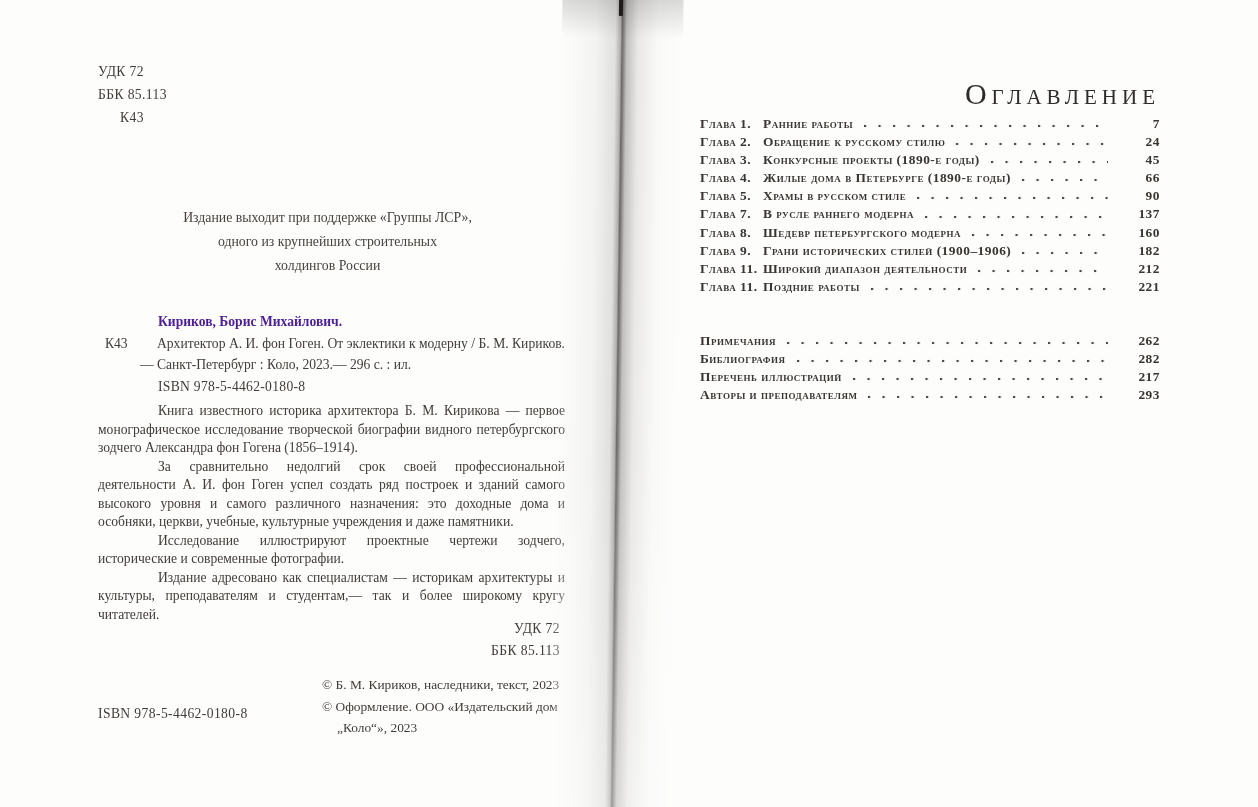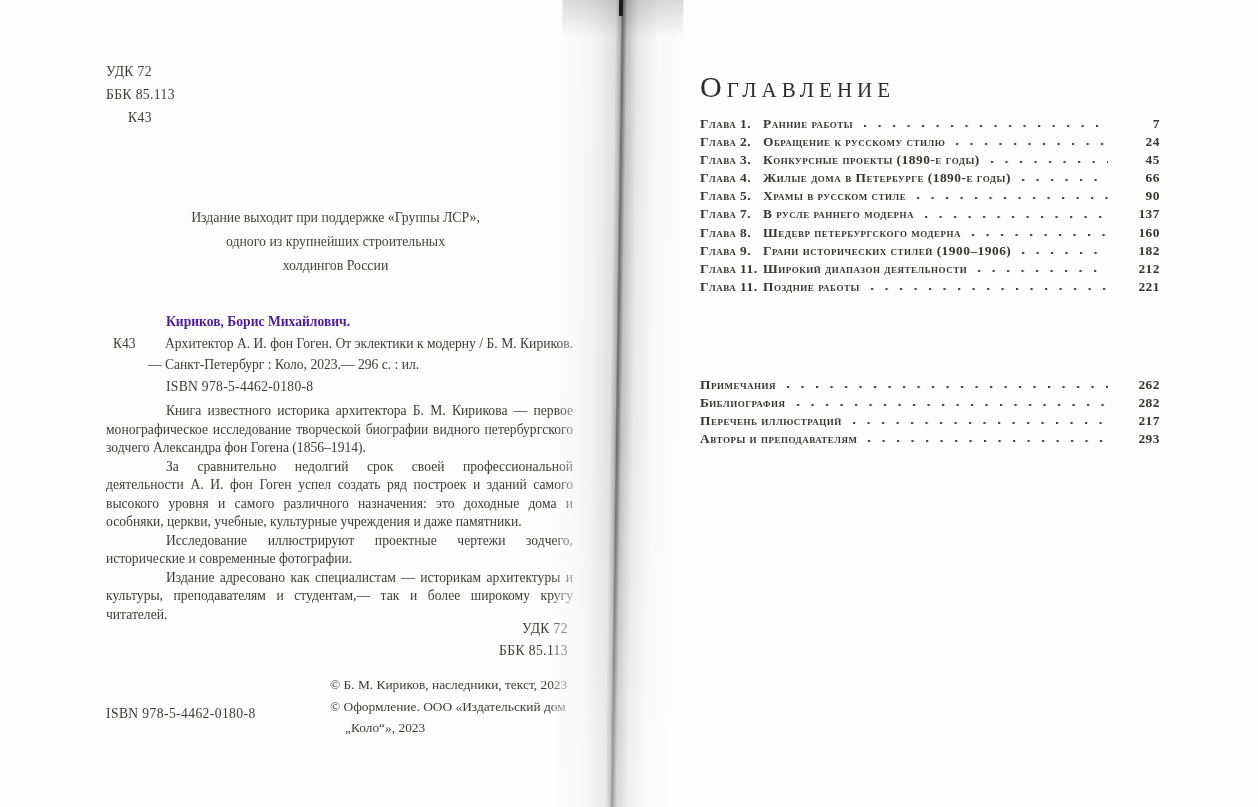--- a/index.html
+++ b/index.html
@@ -48,21 +48,21 @@
     left: 619px;
     top: -2px;
     width: 4px;
     height: 18px;
     background: #1d1c1b;
     transform: rotate(0.8deg);
     border-radius: 1px;
   }
 
   
-  .page-left  { position: absolute; left: 8px;   top: 0; width: 620px;  height: 807px; }
+  .page-left  { position: absolute; left: 0;   top: 0; width: 620px;  height: 807px; }
   .page-right { position: absolute; left: 630px; top: 0; width: 628px; height: 807px; }
 
   .top-codes { position: absolute; left: 98px; top: 60px; font-size: 13.6px; line-height: 23px; letter-spacing: 0.4px; }
   .top-codes .code-indent { margin-left: 22px; }
 
   .support-note {
     position: absolute; left: 160px; top: 206px; width: 335px;
     text-align: center;
     font-size: 13.8px; line-height: 24px; color: #46413c;
   }
@@ -79,28 +79,28 @@
 
   .udk-footer { position: absolute; left: 98px; top: 618px; width: 462px; text-align: right; font-size: 13.6px; line-height: 22px; letter-spacing: 0.4px; }
 
   .copyright { position: absolute; left: 322px; top: 674px; width: 248px; font-size: 13.4px; line-height: 21.5px; }
   .copyright p { margin: 0; padding-left: 15px; text-indent: -15px; }
 
   .isbn-footer { position: absolute; left: 98px; top: 706px; font-size: 13.6px; letter-spacing: 0.4px; }
 
   
   .toc-heading {
-    position: absolute; left: 70px; top: 70px; width: 460px;
-    text-align: left; font-variant: small-caps;
+    position: absolute; left: 70px; top: 77px; width: 460px;
+    text-align: right; font-variant: small-caps;
     font-size: 30px; letter-spacing: 5px; color: #2e2b28;
   }
 
   .toc-rows { position: absolute; left: 70px; width: 460px; color: #393531; }
   .toc-chapters  { top: 115px; }
-  .toc-backmatter { top: 332px; margin-top: 44px; }
+  .toc-backmatter { top: 332px; }
 
   .toc-row { display: flex; height: 18.1px; font-size: 13.4px; line-height: 18.1px; font-weight: bold; }
   .sc { font-variant: small-caps; letter-spacing: 0.5px; }
   .toc-label { min-width: 63px; white-space: nowrap; }
   .toc-title { white-space: nowrap; }
   .toc-leader {
     flex: 1;
     margin: 0 10px 0 10px;
     background-image: radial-gradient(circle at 2px 2px, #4c4743 1.15px, rgba(0,0,0,0) 1.6px);
     background-size: 14.5px 5px;

